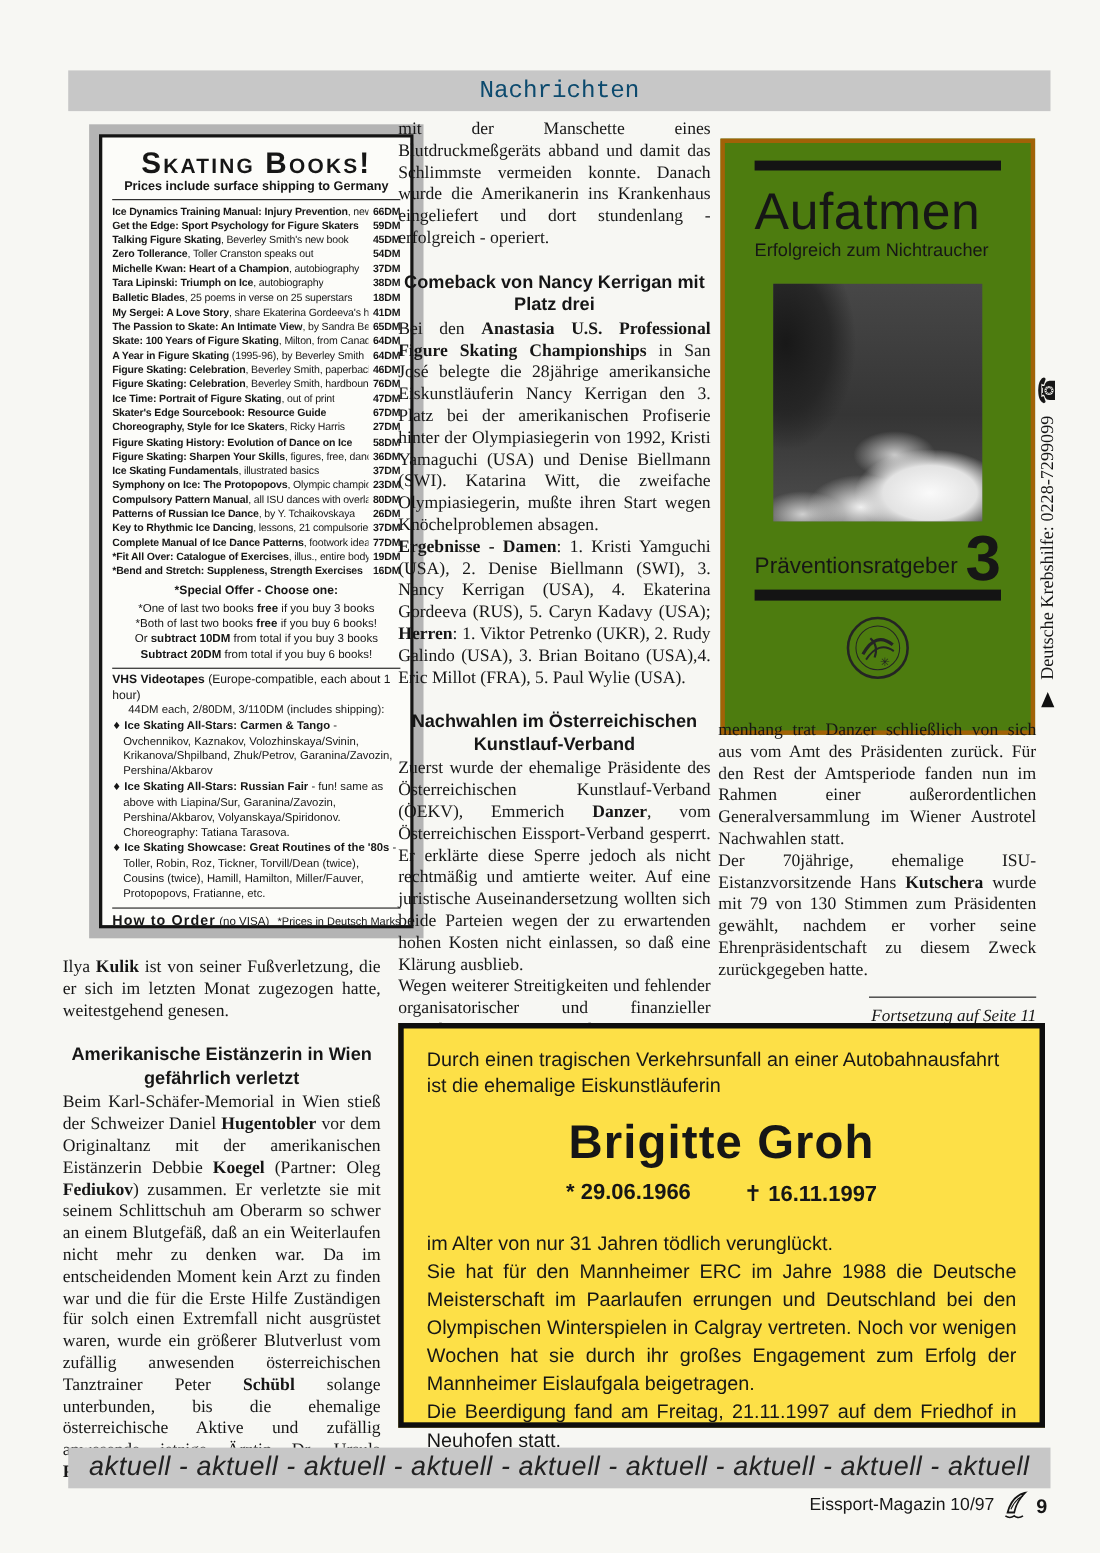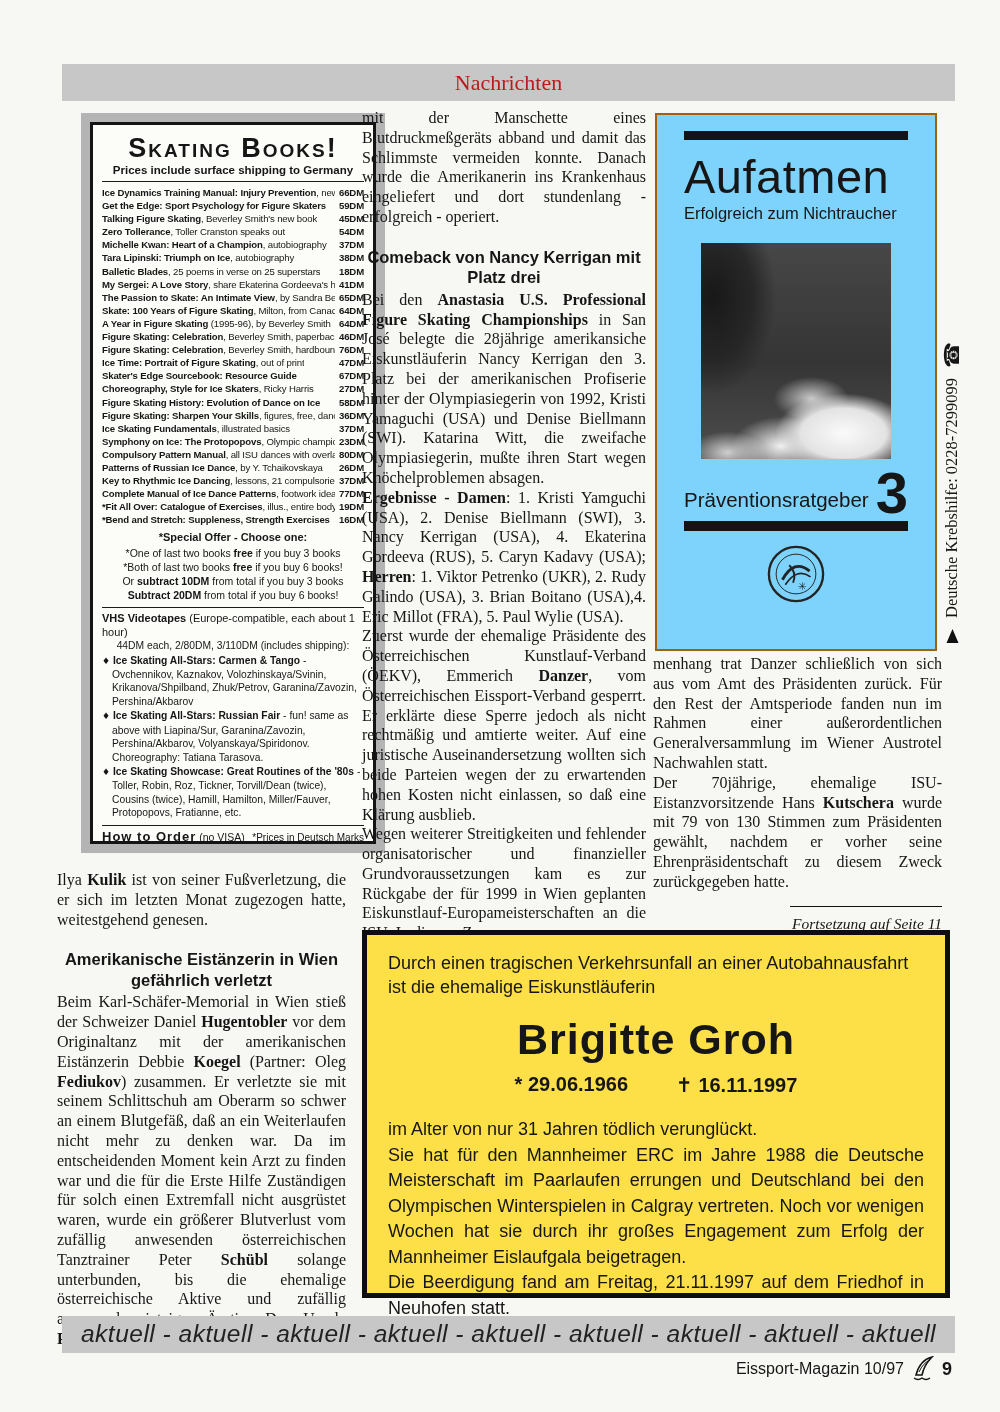--- a/index.html
+++ b/index.html
@@ -1,20 +1,20 @@
 <!DOCTYPE html>
 <html><head>
 <meta charset="utf-8">
 <style>
   html,body{margin:0;padding:0;background:#e8e8e4;}
   .page{position:relative;width:1000px;height:1412px;background:#f7f7f3;color:#161616;
         font-family:"Liberation Serif", serif;overflow:hidden;margin:0 auto;}
   .graybar{position:absolute;left:62px;width:893px;background:#c7c7c7;text-align:center;}
-  .section-bar{top:64px;height:37px;font-family:Liberation Serif, serif;
-        font-size:22px;line-height:37px;color:#b91c1c;}
+  .section-bar{top:64px;height:37px;font-family:Liberation Mono, monospace;
+        font-size:22px;line-height:37px;color:#0c4a6e;}
   
   .books{position:absolute;left:66px;top:122px;width:262px;height:700px;
         background:#fcfcf9;border:3px solid #141414;box-shadow:0 0 0 9px #b4b4b4;
         padding:6px 9px 10px;font-family:"Liberation Sans",sans-serif;overflow:hidden;margin-left:24px;}
   .books-title{text-align:center;font-weight:bold;font-size:27px;letter-spacing:2px;
         font-variant:small-caps;line-height:30px;margin-top:2px;}
   .books-sub{text-align:center;font-weight:bold;font-size:11.5px;margin-top:1px;}
   .books hr{border:none;border-top:1.6px solid #1a1a1a;margin:5px 0 4px;}
   .book-row{display:flex;justify-content:space-between;font-size:9.6px;line-height:13.1px;
         white-space:nowrap;letter-spacing:-0.15px;}
@@ -38,22 +38,22 @@
         margin:20px 0 2px;text-align:center;}
   .col-left{left:57px;top:870px;width:289px;}
   .col-left h3:first-child{margin-top:0;}
   .col-mid{left:362px;top:108px;width:284px;}
   .col-right{left:653px;top:654px;width:289px;}
   .continuation{margin-top:14px;text-align:right;}
   .continuation .rule{display:block;margin-left:auto;width:152px;border-top:1.6px solid #111;
         margin-bottom:7px;}
   .continuation .ctext{font-style:italic;font-size:15.5px;}
   
-  .ad{position:absolute;left:655px;top:113px;width:278px;height:534px;background:#7dd3fc;
-        border:2px solid #a16207;font-family:"Liberation Sans",sans-serif;}
+  .ad{position:absolute;left:655px;top:126px;width:278px;height:534px;background:#4d7c0f;
+        border:4px solid #a16207;font-family:"Liberation Sans",sans-serif;}
   .ad-bar{margin:16px 27px 0;height:9px;background:#141414;}
   .ad-title{font-size:47px;line-height:50px;margin:12px 0 0 27px;letter-spacing:0.5px;}
   .ad-sub{font-size:16.5px;margin:2px 0 0 27px;}
   .ad-photo{width:190px;height:216px;margin:20px auto 0;
      background:
        radial-gradient(ellipse 95px 55px at 75% 88%, #fafafa 0%, #e3e3e3 45%, rgba(227,227,227,0) 72%),
        radial-gradient(ellipse 70px 42px at 42% 94%, #f1f1f1 0%, rgba(225,225,225,0) 70%),
        radial-gradient(ellipse 55px 30px at 14% 97%, #cfcfcf 0%, rgba(200,200,200,0) 70%),
        radial-gradient(ellipse 52px 30px at 58% 72%, #c9c9c9 0%, rgba(190,190,190,0) 72%),
        radial-gradient(ellipse 85px 130px at 6% 25%, #181818 0%, rgba(35,35,35,0.85) 48%, rgba(40,40,40,0) 75%),
@@ -271,20 +271,21 @@
     <p><span>Ilya </span><b>Kulik</b><span> ist von seiner Fußverletzung, die er sich im letzten Monat zugezogen hatte, weitestgehend genesen.</span></p>
     <h3>Amerikanische Eistänzerin in Wien gefährlich verletzt</h3>
     <p><span>Beim Karl-Schäfer-Memorial in Wien stieß der Schweizer Daniel </span><b>Hugentobler</b><span> vor dem Originaltanz mit der amerikanischen Eistänzerin Debbie </span><b>Koegel</b><span> (Partner: Oleg </span><b>Fediukov</b><span>) zusammen. Er verletzte sie mit seinem Schlittschuh am Oberarm so schwer an einem Blutgefäß, daß an ein Weiterlaufen nicht mehr zu denken war. Da im entscheidenden Moment kein Arzt zu finden war und die für die Erste Hilfe Zuständigen für solch einen Extremfall nicht ausgrüstet waren, wurde ein größerer Blutverlust vom zufällig anwesenden österreichischen Tanztrainer Peter </span><b>Schübl</b><span> solange unterbunden, bis die ehemalige österreichische Aktive und zufällig anwesende jetzige Ärztin Dr. Ursula </span><b>Peschorn</b><span> die Wunde</span></p>
   </div>
 
   <div class="col col-mid">
     <p><span>mit der Manschette eines Blutdruckmeßgeräts abband und damit das Schlimmste vermeiden konnte. Danach wurde die Amerikanerin ins Krankenhaus eingeliefert und dort stundenlang - erfolgreich - operiert.</span></p>
     <h3>Comeback von Nancy Kerrigan mit Platz drei</h3>
     <p><span>Bei den </span><b>Anastasia U.S. Professional Figure Skating Championships</b><span> in San José belegte die 28jährige amerikansiche Eiskunstläuferin Nancy Kerrigan den 3. Platz bei der amerikanischen Profiserie hinter der Olympiasiegerin von 1992, Kristi Yamaguchi (USA) und Denise Biellmann (SWI). Katarina Witt, die zweifache Olympiasiegerin, mußte ihren Start wegen Knöchelproblemen absagen.</span></p>
     <p><b>Ergebnisse - Damen</b><span>: 1. Kristi Yamguchi (USA), 2. Denise Biellmann (SWI), 3. Nancy Kerrigan (USA), 4. Ekaterina Gordeeva (RUS), 5. Caryn Kadavy (USA); </span><b>Herren</b><span>: 1. Viktor Petrenko (UKR), 2. Rudy Galindo (USA), 3. Brian Boitano (USA),4. Eric Millot (FRA), 5. Paul Wylie (USA).</span></p>
+    <h3>Nachwahlen im Österreichischen Kunstlauf-Verband</h3>
     <p><span>Zuerst wurde der ehemalige Präsidente des Österreichischen Kunstlauf-Verband (ÖEKV), Emmerich </span><b>Danzer</b><span>, vom Österreichischen Eissport-Verband gesperrt. Er erklärte diese Sperre jedoch als nicht rechtmäßig und amtierte weiter. Auf eine juristische Auseinandersetzung wollten sich beide Parteien wegen der zu erwartenden hohen Kosten nicht einlassen, so daß eine Klärung ausblieb.</span></p>
     <p><span>Wegen weiterer Streitigkeiten und fehlender organisatorischer und finanzieller Grundvoraussetzungen kam es zur Rückgabe der für 1999 in Wien geplanten Eiskunstlauf-Europameisterschaften an die ISU. In diesem Zusam-</span></p>
   </div>
 
   <div class="ad">
     <div class="ad-bar"></div>
     <div class="ad-title">Aufatmen</div>
     <div class="ad-sub">Erfolgreich zum Nichtraucher</div>
     <div class="ad-photo"></div>
     <div class="ad-labelrow">

